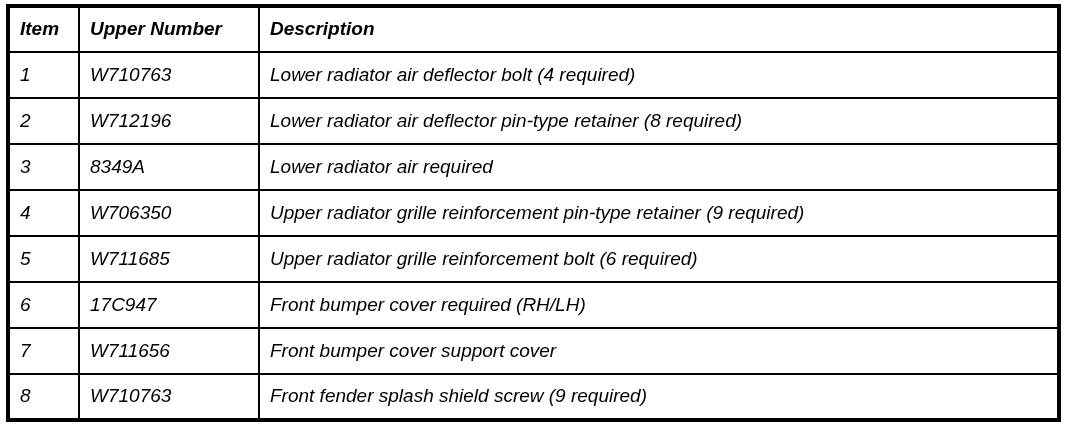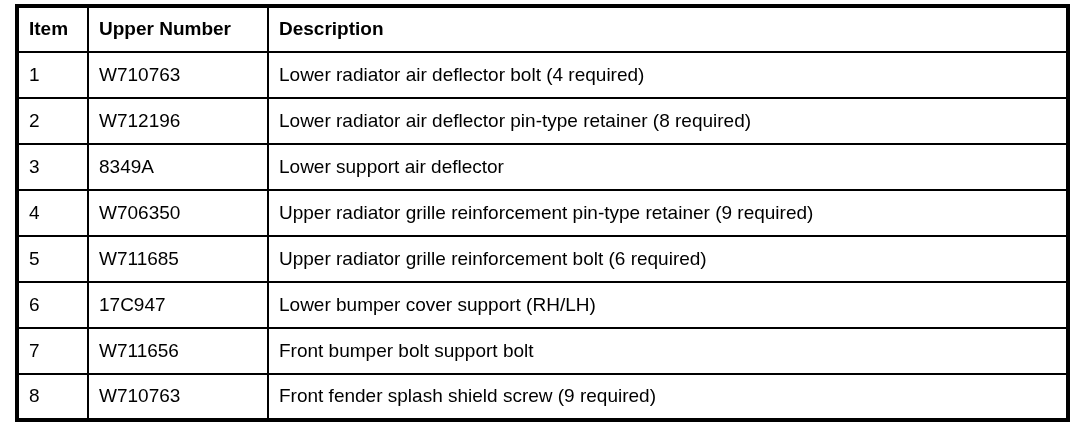--- a/index.html
+++ b/index.html
@@ -9,25 +9,26 @@
   }
   body {
     width: 1072px;
     height: 444px;
     position: relative;
     font-family: "Liberation Sans", sans-serif;
     color: #000000;
   }
   .parts-table {
     position: absolute;
-    left: 15px;
+    left: 6px;
     top: 4px;
     border-collapse: collapse;
     table-layout: fixed;
     border: 4px solid #000000;
+    font-style: italic;
   }
   .parts-table th,
   .parts-table td {
     border: 2px solid #000000;
     font-size: 19px;
     line-height: 1.1;
     text-align: left;
     vertical-align: middle;
     padding: 0 6px 0 10px;
     height: 46px;
@@ -65,41 +66,41 @@
       <td>Lower radiator air deflector bolt (4 required)</td>
     </tr>
     <tr>
       <td>2</td>
       <td>W712196</td>
       <td>Lower radiator air deflector pin-type retainer (8 required)</td>
     </tr>
     <tr>
       <td>3</td>
       <td>8349A</td>
-      <td>Lower support air deflector</td>
+      <td>Lower radiator air required</td>
     </tr>
     <tr>
       <td>4</td>
       <td>W706350</td>
       <td>Upper radiator grille reinforcement pin-type retainer (9 required)</td>
     </tr>
     <tr>
       <td>5</td>
       <td>W711685</td>
       <td>Upper radiator grille reinforcement bolt (6 required)</td>
     </tr>
     <tr>
       <td>6</td>
       <td>17C947</td>
-      <td>Lower bumper cover support (RH/LH)</td>
+      <td>Front bumper cover required (RH/LH)</td>
     </tr>
     <tr>
       <td>7</td>
       <td>W711656</td>
-      <td>Front bumper bolt support bolt</td>
+      <td>Front bumper cover support cover</td>
     </tr>
     <tr>
       <td>8</td>
       <td>W710763</td>
       <td>Front fender splash shield screw (9 required)</td>
     </tr>
   </tbody>
 </table>
 
 </body></html>

